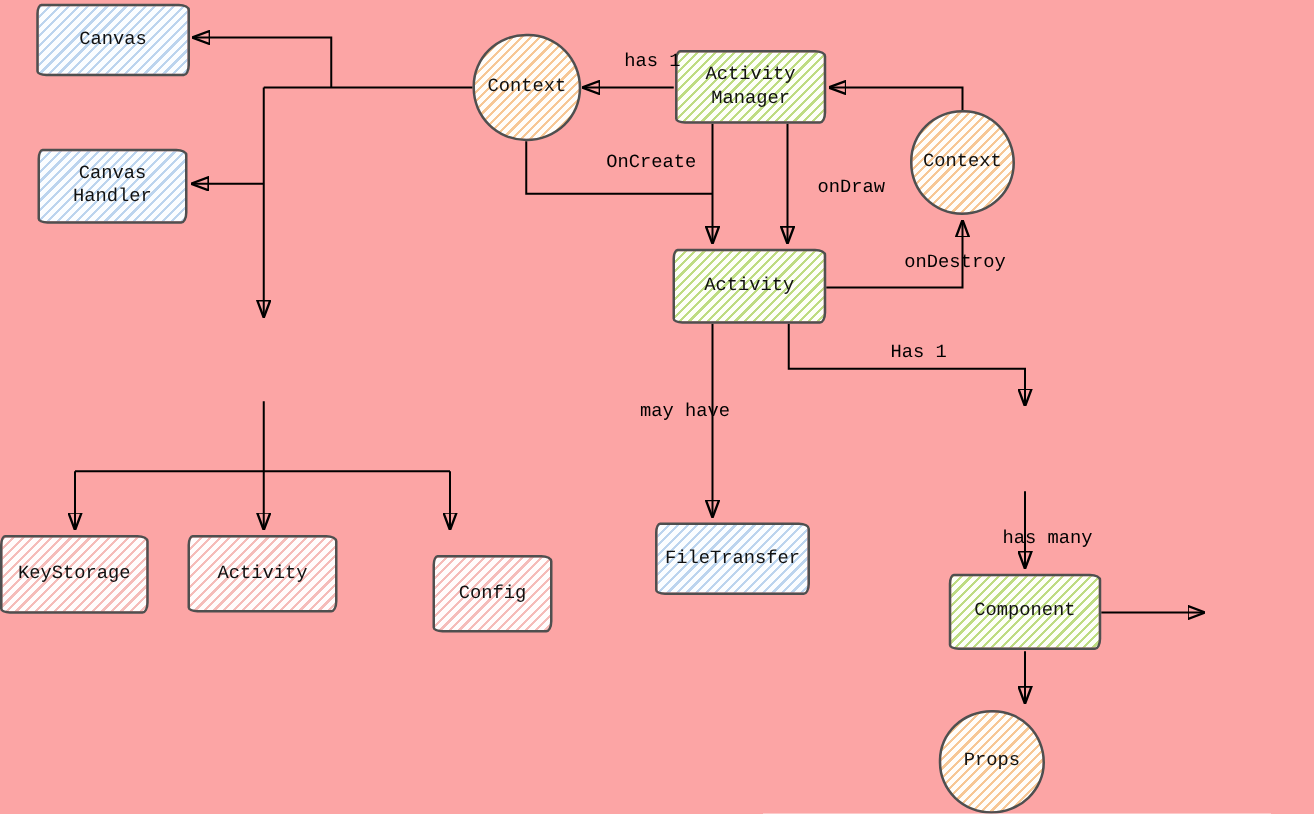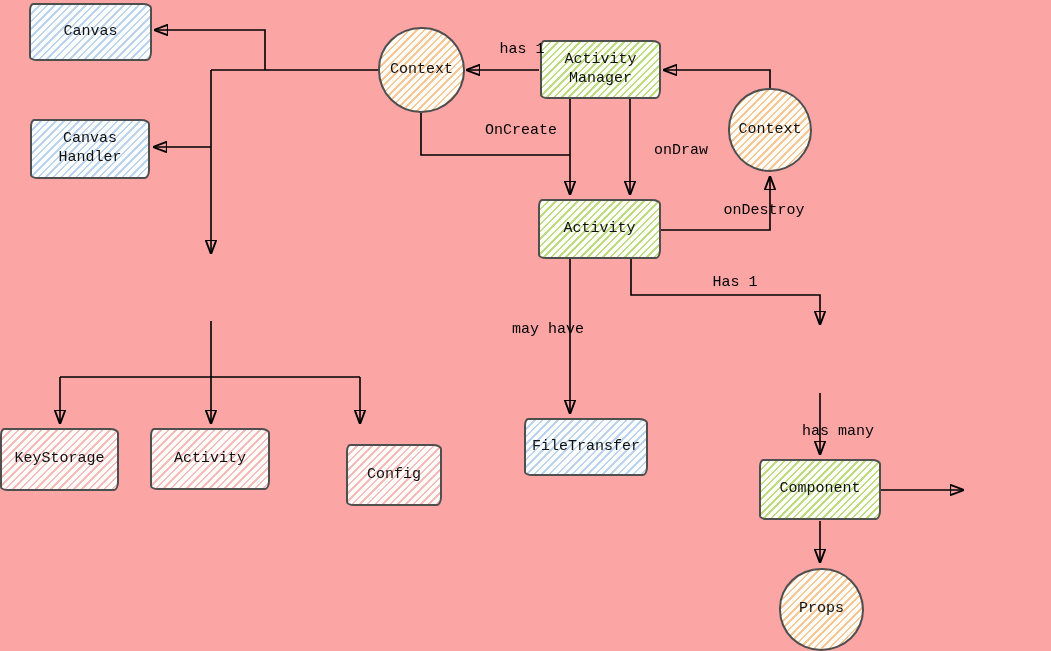--- a/index.html
+++ b/index.html
@@ -142,21 +142,21 @@
 
   <div class="node circle fill-orange" style="left:378px; top:27px; width:87px; height:86px;">
     <span class="node-label">Context</span>
   </div>
 
   <div class="node circle fill-orange" style="left:728px; top:88px; width:84px; height:84px;">
     <span class="node-label">Context</span>
   </div>
 
 
-  <div class="node circle fill-orange" style="left:779px; top:568px; width:85px; height:83px;">
+  <div class="node circle fill-orange" style="left:751px; top:568px; width:85px; height:83px;">
     <span class="node-label">Props</span>
   </div>
 
   <div class="edge-label" style="left:506px; top:49px;">has 1</div>
   <div class="edge-label" style="left:505px; top:130px;">OnCreate</div>
   <div class="edge-label" style="left:665px; top:150px;">onDraw</div>
   <div class="edge-label" style="left:748px; top:210px;text-align:center;">onDestroy</div>
   <div class="edge-label" style="left:532px; top:329px;">may have</div>
   <div class="edge-label" style="left:719px; top:282px;">Has 1</div>
   <div class="edge-label" style="left:822px; top:431px;">has many</div>

